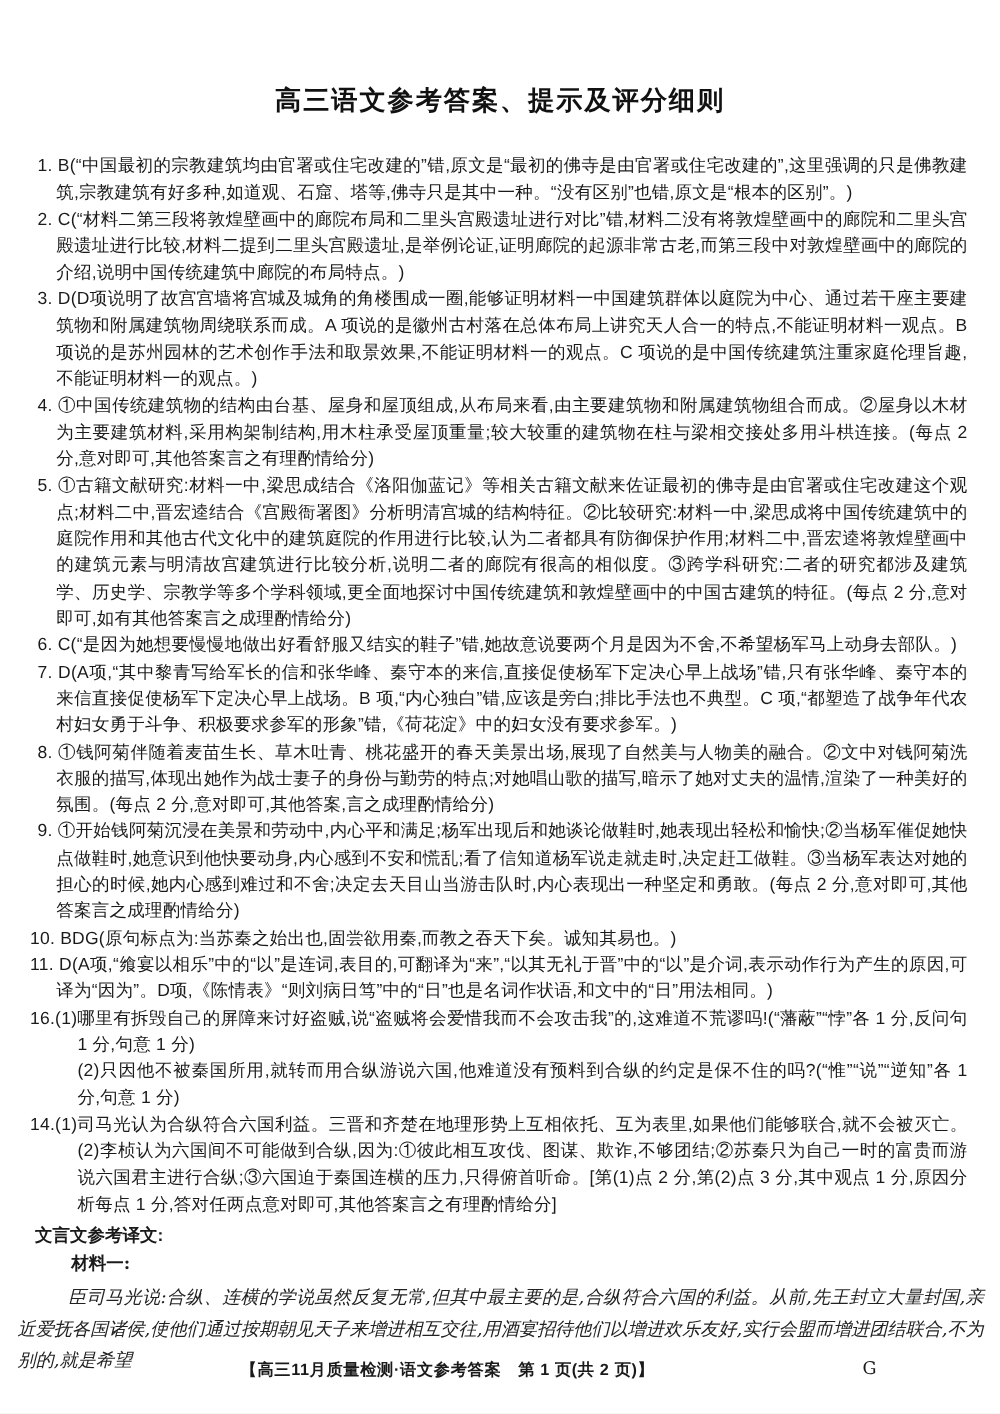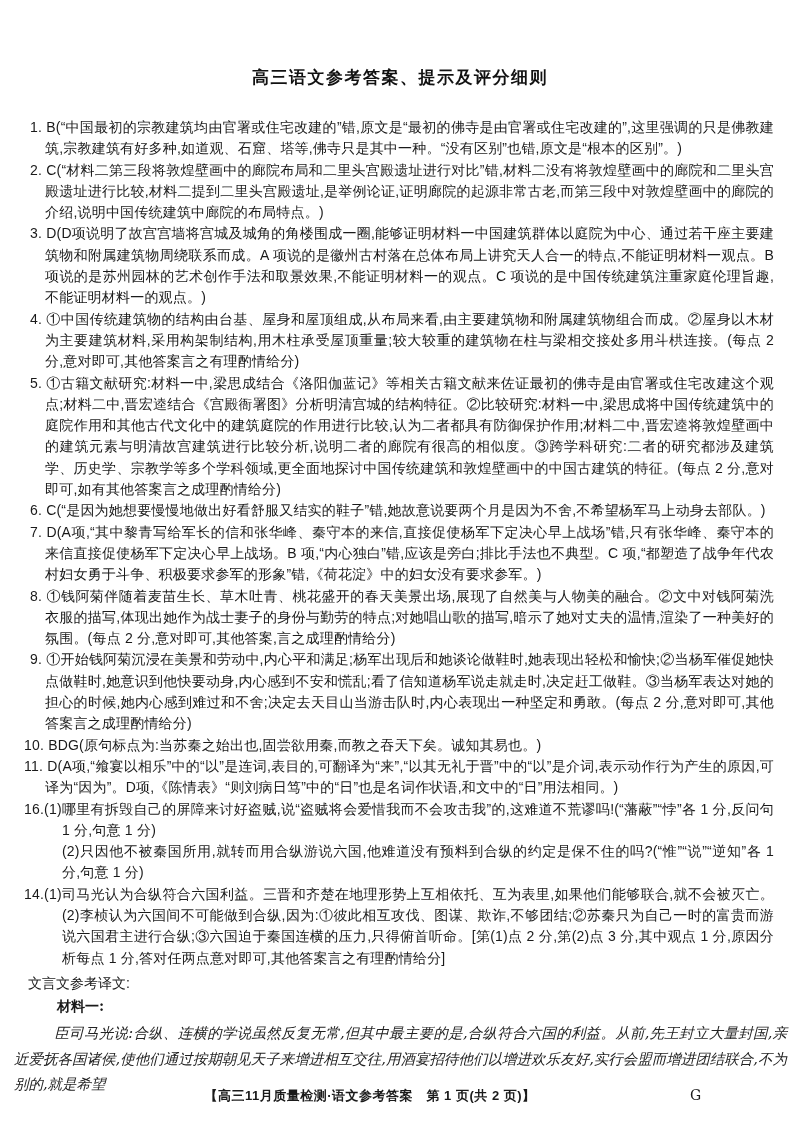--- a/index.html
+++ b/index.html
@@ -9,41 +9,41 @@
     margin:0 auto;
     background:#ffffff;
     color:#1a1a1a;
     font-family:"Liberation Sans",sans-serif;
     overflow:hidden;
   }
   .doc-title{
     margin:0;
     padding-top:66px;
     text-align:center;
-    font-size:17px;
+    font-size:21px;
     font-weight:bold;
     letter-spacing:1.5px;
     color:#111;
   }
   .answers{
     margin:28px 26px 0 28px;
     font-size:14px;
     line-height:21.3px;
     letter-spacing:0.2px;
     text-align:justify;
   }
   .item{padding-left:17px;text-indent:-15px;}
   .item.dd{text-indent:-21px;}
   .item.sub{padding-left:34px;text-indent:-38px;}
   .item .p2{padding-left:34px;text-indent:0;}
   .num{font-weight:normal;}
   .trans-head{
     margin:4px 0 0 28px;
     font-size:14px;
-    font-weight:normal;
+    font-weight:bold;
     line-height:21.3px;
   }
   .material-label{
     margin:2px 0 0 57px;
     font-size:14px;
     font-weight:bold;
     line-height:21.3px;
     font-family:"DejaVu Serif",serif;
   }
   .trans-para{
@@ -58,21 +58,21 @@
   }
   .footer{
     position:absolute;
     left:0;top:1087px;
     width:100%;
     height:24px;
     font-size:13px;
   }
   .footer-center{
     position:absolute;
-    left:370px;
+    left:358px;
     transform:translateX(-50%);
     white-space:nowrap;
     font-weight:bold;
     letter-spacing:0.5px;
   }
   .footer-letter{
     position:absolute;
     left:690px;
     font-family:"DejaVu Serif",serif;
     font-size:14px;

